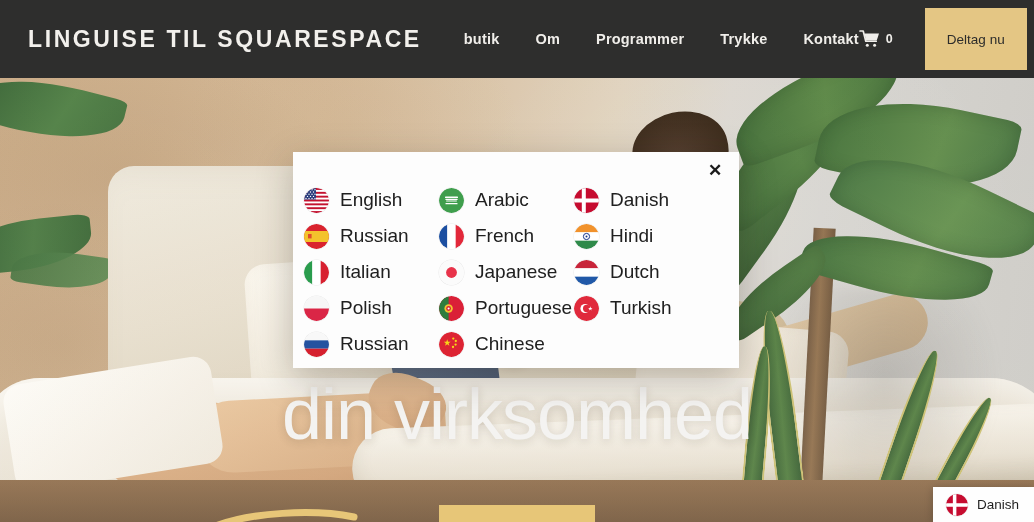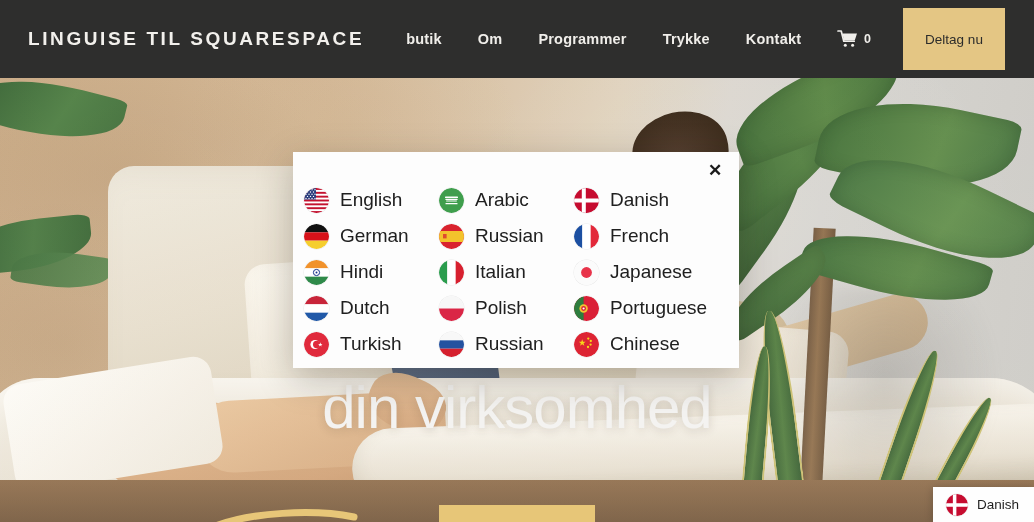--- a/index.html
+++ b/index.html
@@ -28,21 +28,21 @@
     height: 78px;
     background: #2e2e2d;
     z-index: 40;
     display: flex;
     align-items: center;
   }
 
   .brand {
     margin-left: 28px;
     color: #f2f0ec;
-    font-size: 19px;
+    font-size: 23px;
     font-weight: 700;
     letter-spacing: 2.6px;
     white-space: nowrap;
     cursor: pointer;
   }
 
   .nav {
     display: flex;
     align-items: center;
     margin-left: 42px;
@@ -327,21 +327,21 @@
     left: 0; top: 0;
     width: 1034px; height: 444px;
     z-index: 10;
     pointer-events: none;
   }
   .hero-line {
     position: absolute;
     left: 0; width: 1034px;
     text-align: center;
     color: #f4f3f1;
-    font-size: 60px;
+    font-size: 72px;
     font-weight: 300;
     letter-spacing: -1px;
     line-height: 1;
     white-space: nowrap;
     text-shadow: 0 2px 10px rgba(60,45,30,.18);
   }
   .hero-line-1 { top: 210px; }
   .hero-line-2 { top: 300px; }
 
   .hero-swoosh {
@@ -602,37 +602,20 @@
      <rect x="0" y="10.5" width="25" height="4" fill="#fff"></rect>
               </g>
             </svg>
           </span>
           <span class="lang-label">Danish</span>
         </div>
         <div class="lang-item">
           <span class="flag">
             <svg viewBox="0 0 25 25">
               <defs>
-                <clipPath id="c-de">
-                  <circle cx="12.5" cy="12.5" r="12.5"></circle>
-                </clipPath>
-              </defs>
-     <g clip-path="url(#c-de)">
-                <rect width="25" height="8.34" y="0" fill="#111"></rect>
-     <rect width="25" height="8.33" y="8.34" fill="#d7121a"></rect>
-     <rect width="25" height="8.33" y="16.67" fill="#f5ce2e"></rect>
-              </g>
-            </svg>
-          </span>
-          <span class="lang-label">German</span>
-        </div>
-        <div class="lang-item">
-          <span class="flag">
-            <svg viewBox="0 0 25 25">
-              <defs>
                 <clipPath id="c-es">
                   <circle cx="12.5" cy="12.5" r="12.5"></circle>
                 </clipPath>
               </defs>
      <g clip-path="url(#c-es)">
                 <rect width="25" height="25" fill="#d9232e"></rect>
      <rect width="25" height="11" y="7" fill="#f3c32c"></rect>
      <rect x="4" y="10" width="3.6" height="4.4" fill="#d9232e" opacity=".75"></rect>
               </g>
             </svg>

